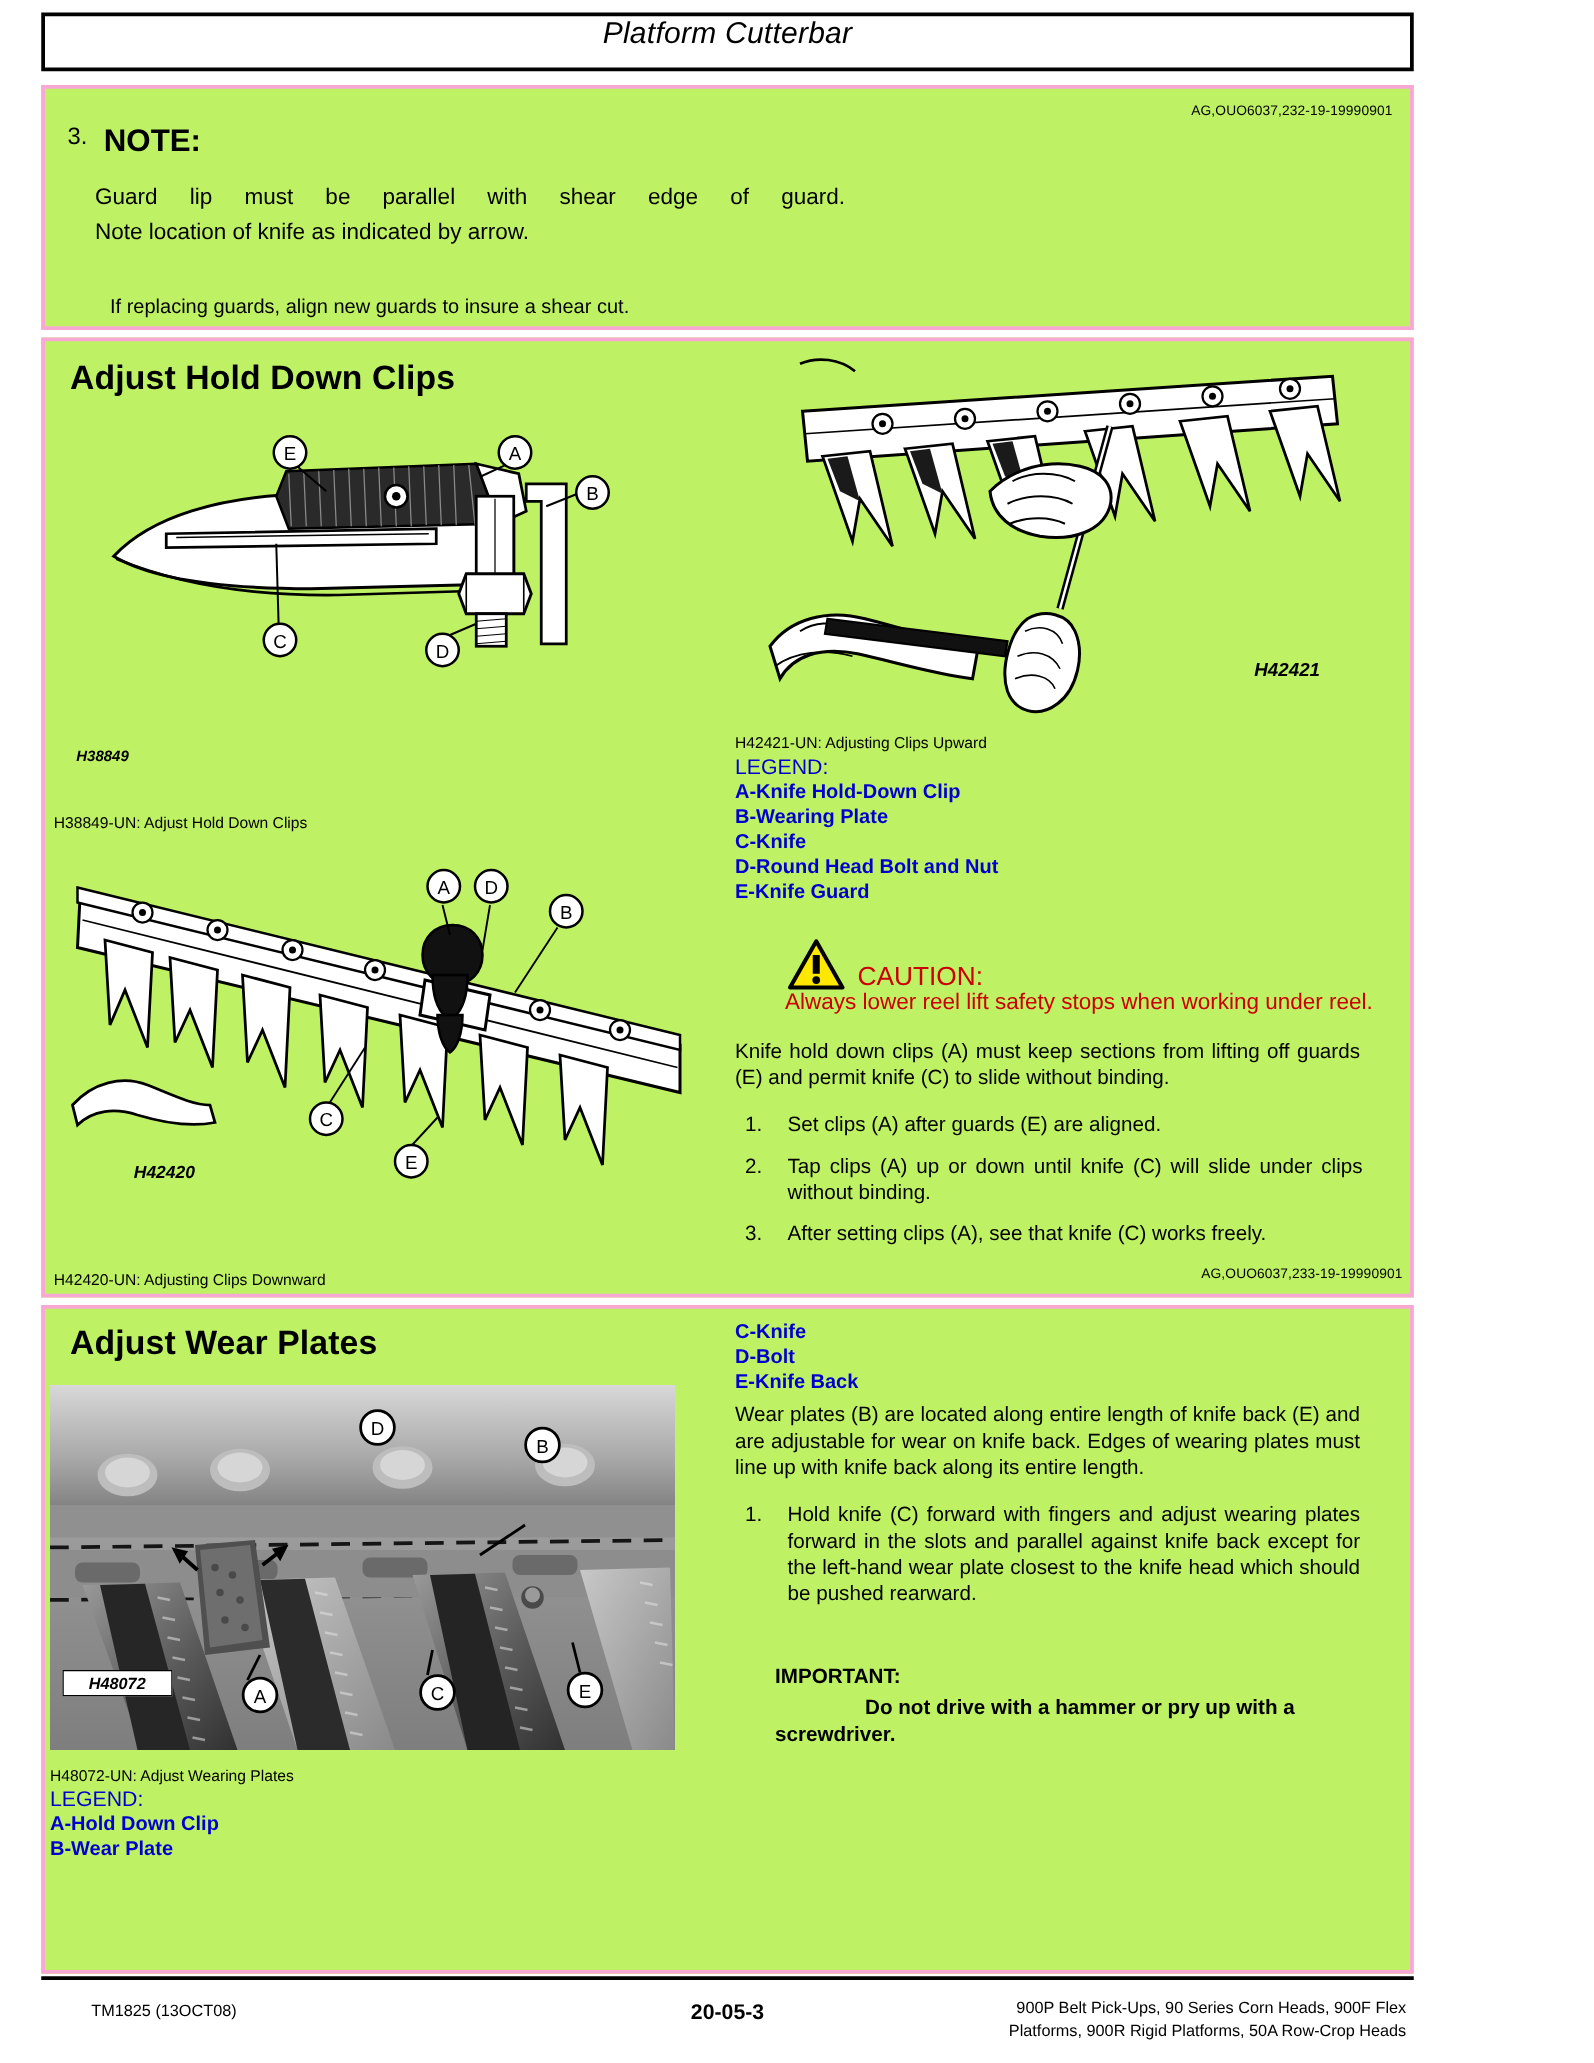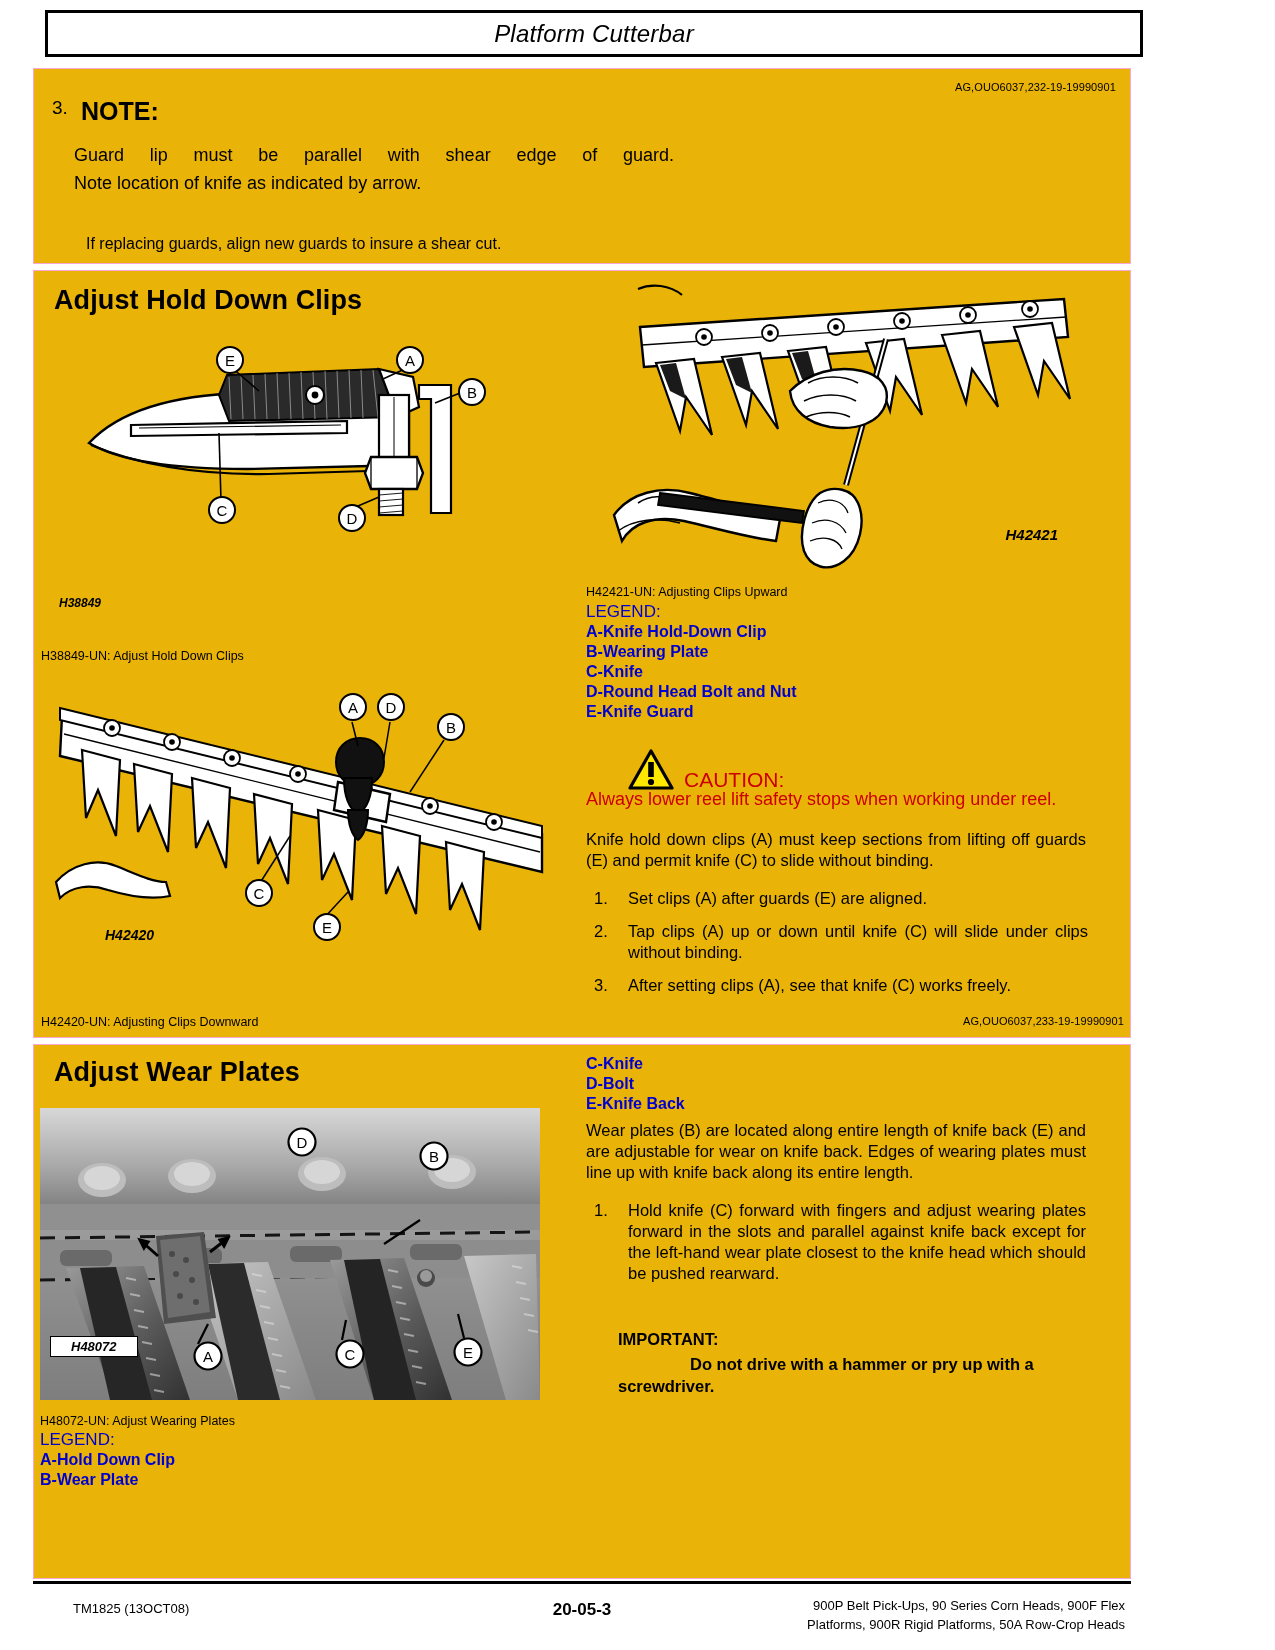--- a/index.html
+++ b/index.html
@@ -14,33 +14,33 @@
     overflow: hidden;
   }
 
   .page { position: relative; width: 1275px; height: 1650px; padding: 0; }
 
   
   .header-box {
     position: absolute;
     left: 33px; top: 10px; width: 1098px; height: 47px;
     border: 3px solid #000;
-    display: flex; align-items: center; justify-content: center; margin-left: 12px;
+    display: flex; align-items: flex-start; justify-content: center;
   }
   .header-title {
     font-style: italic;
     font-size: 24px;
     letter-spacing: .2px;
   }
 
   
   .sec-box {
     position: absolute;
-    border: 1px solid #f9a8d4;
-    background: #eab308;
+    border: 3px solid #f9a8d4;
+    background: #bef264;
   }
   #note-box   { left: 33px; top: 68px;   width: 1098px; height: 196px; }
   #clips-box  { left: 33px; top: 270px;  width: 1098px; height: 768px; text-decoration: underline; }
   #wear-box   { left: 33px; top: 1044px; width: 1098px; height: 535px; }
 
   
   .ref-code {
     position: absolute;
     font-size: 11px;
     letter-spacing: .1px;
@@ -108,20 +108,21 @@
     display: flex; align-items: flex-end; gap: 10px;
   }
   .caution-word {
     color: #CC0000; font-size: 21px; line-height: 22px;
   }
   .caution-text {
     position: absolute;
     color: #CC0000;
     font-size: 18px;
     white-space: nowrap;
+    margin-left: 40px;
   }
 
   
   .body-p {
     position: absolute;
     font-size: 16.5px;
     line-height: 21px;
     text-align: justify;
   }
   .olist { position: absolute; }

